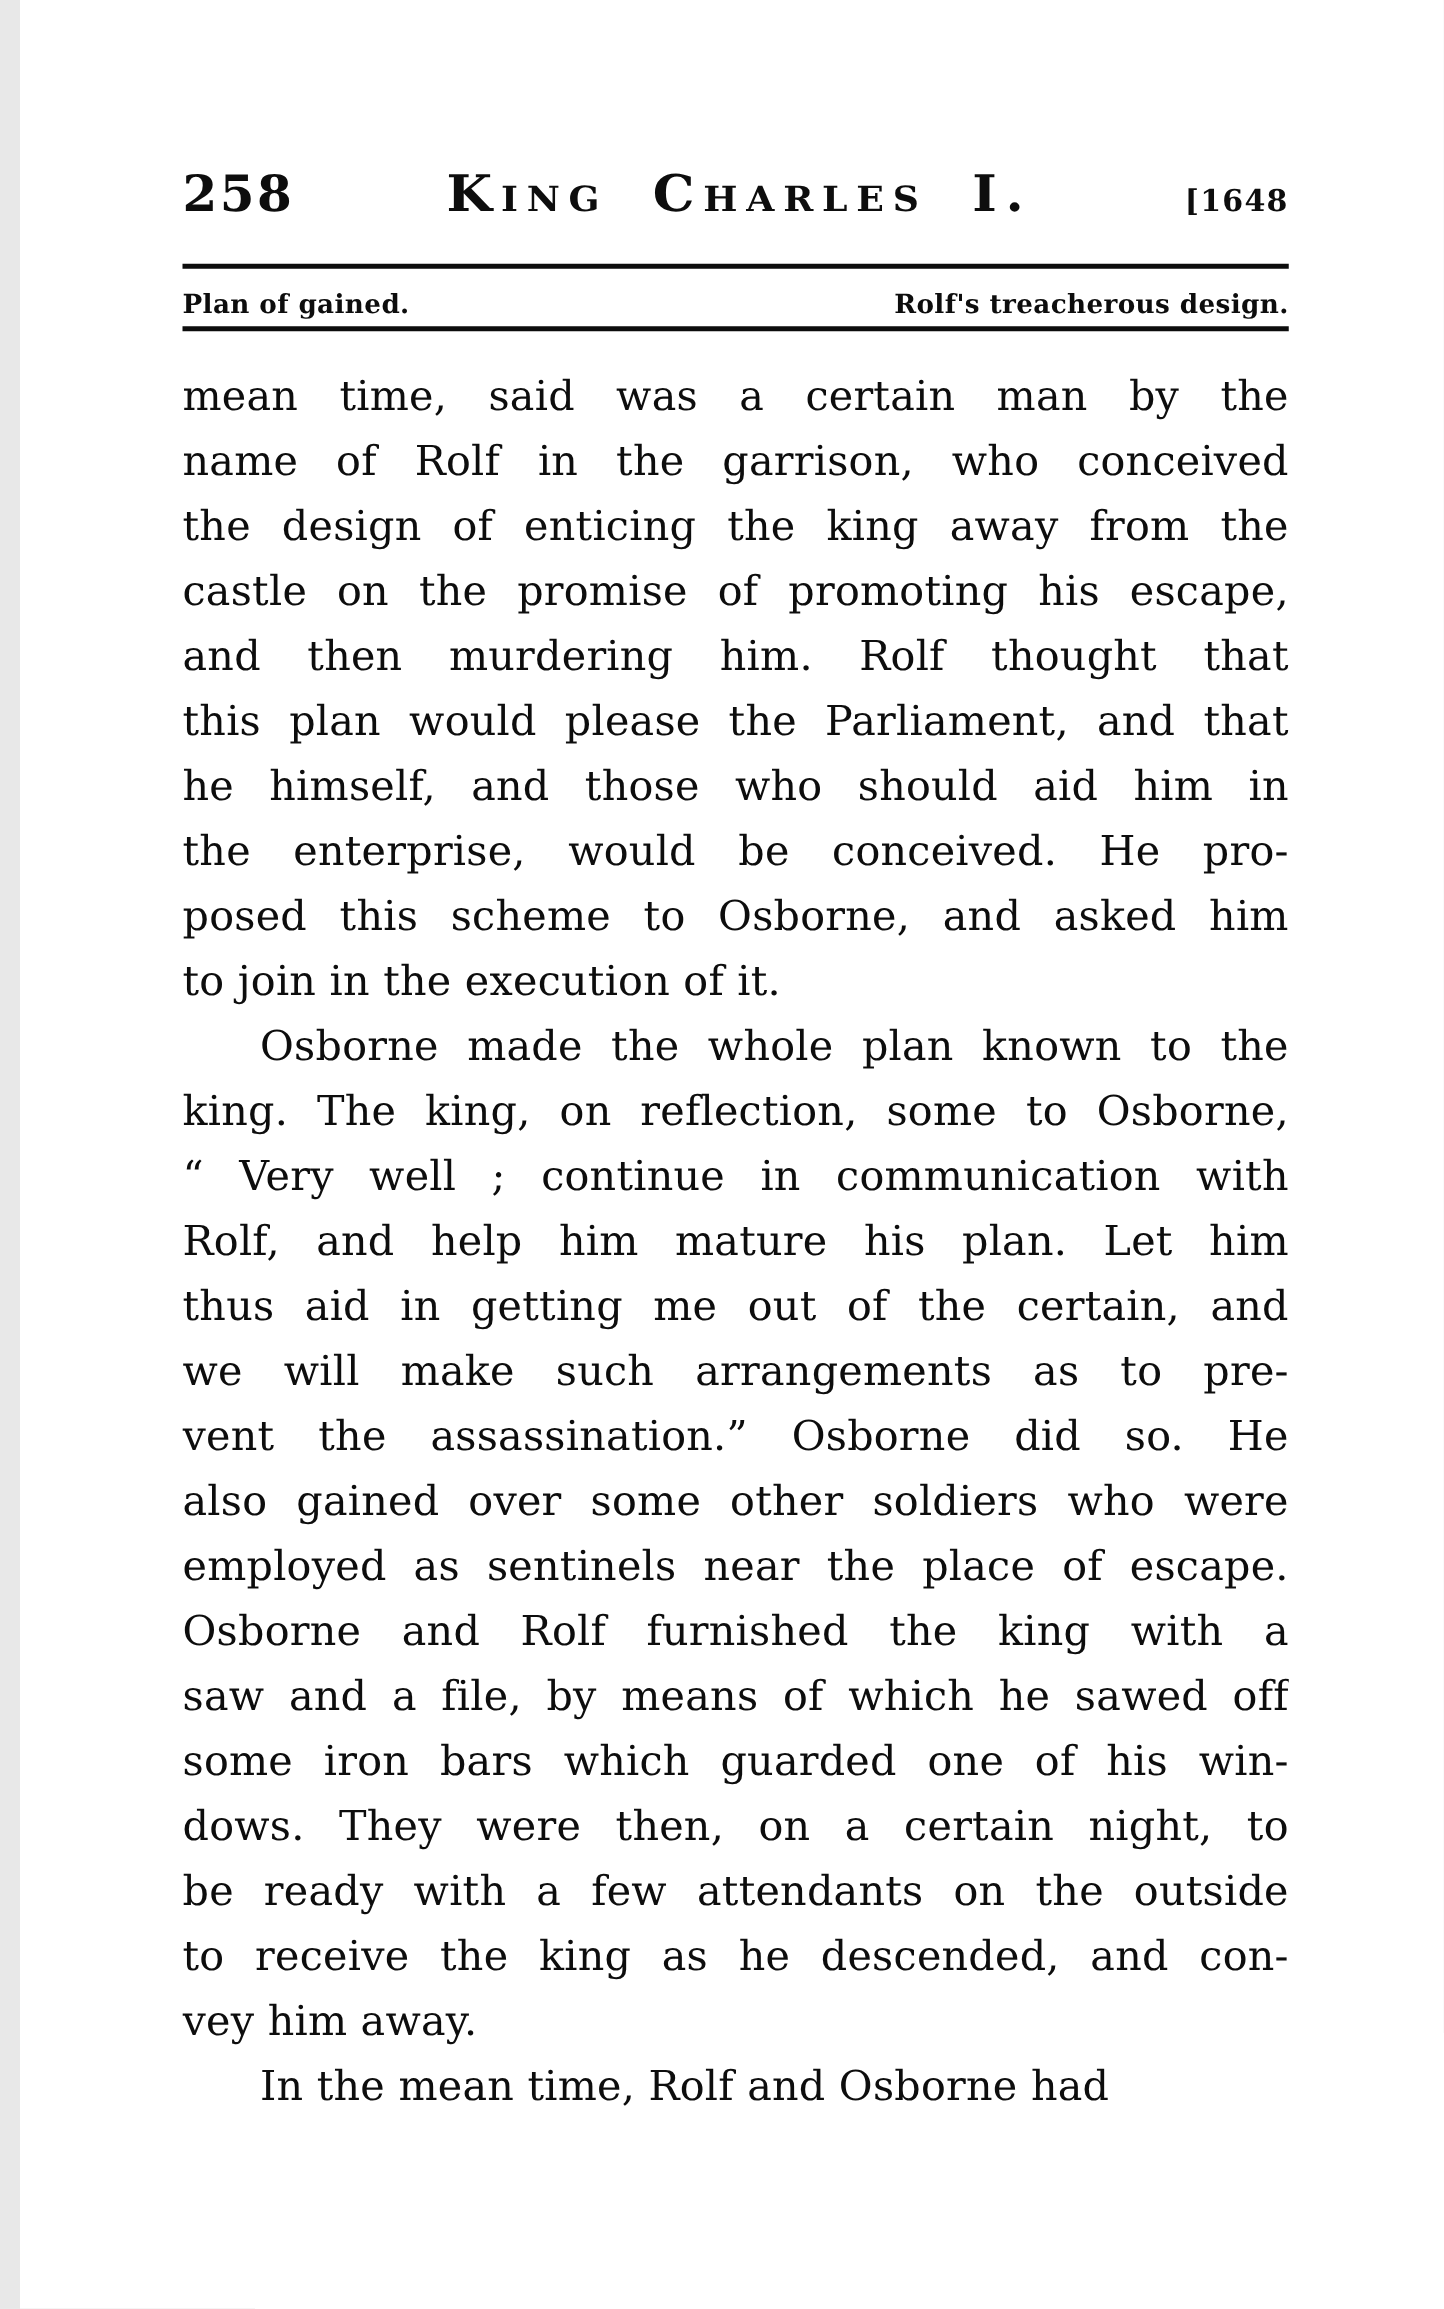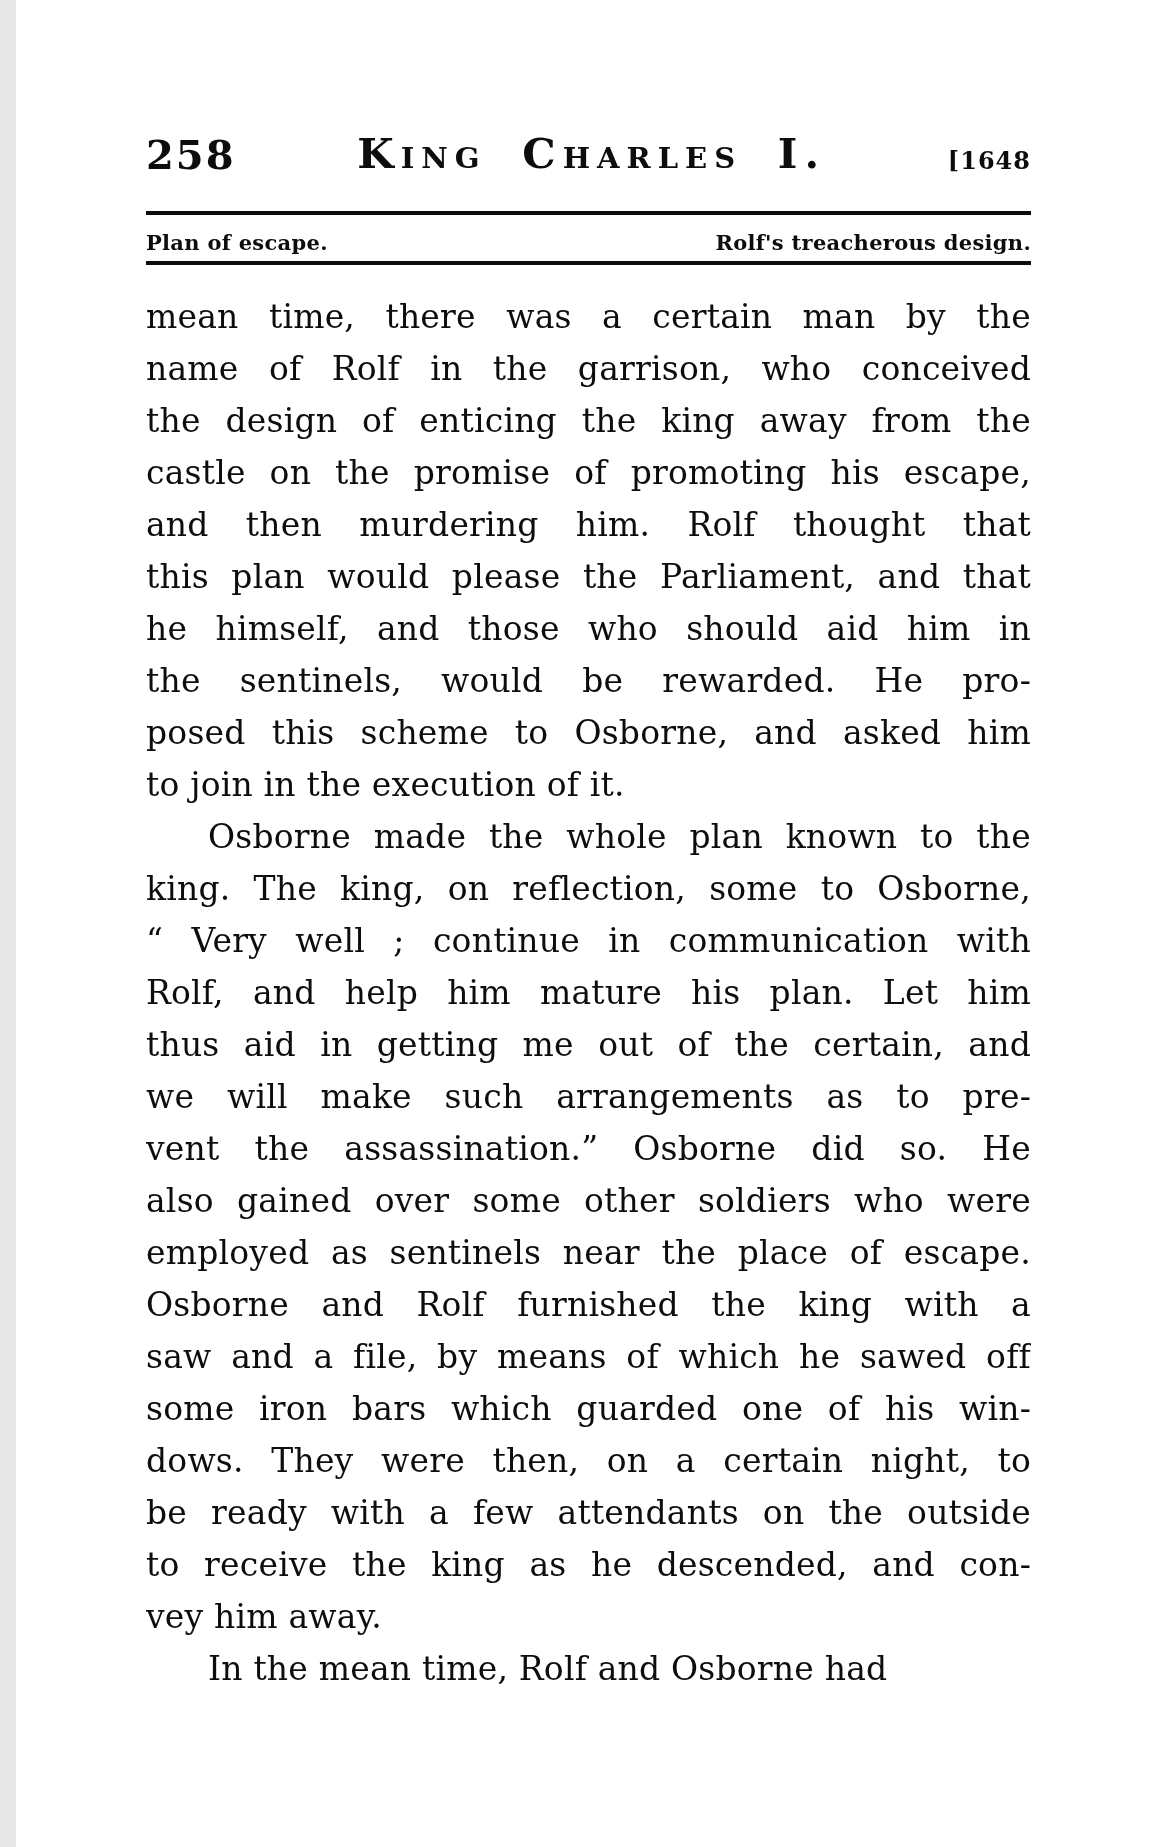--- a/index.html
+++ b/index.html
@@ -86,35 +86,35 @@
 
   <div class="column header-row">
     <span class="page-number">258</span>
     <span class="running-title">King Charles I.</span>
     <span class="year">[1648</span>
   </div>
 
   <div class="column rule-top"></div>
 
   <div class="column caption-row">
-    <span>Plan of escape.</span>
+    <span>Plan of gained.</span>
     <span>Rolf's treacherous design.</span>
   </div>
 
   <div class="column rule-bottom"></div>
 
   <div class="column body-text">
-    <div class="bl">mean time, there was a certain man by the</div>
+    <div class="bl">mean time, said was a certain man by the</div>
     <div class="bl">name of Rolf in the garrison, who conceived</div>
     <div class="bl">the design of enticing the king away from the</div>
     <div class="bl">castle on the promise of promoting his escape,</div>
     <div class="bl">and then murdering him.  Rolf thought that</div>
     <div class="bl">this plan would please the Parliament, and that</div>
     <div class="bl">he himself, and those who should aid him in</div>
-    <div class="bl">the sentinels, would be rewarded.  He pro-</div>
+    <div class="bl">the enterprise, would be conceived.  He pro-</div>
     <div class="bl">posed this scheme to Osborne, and asked him</div>
     <div class="bl pe">to join in the execution of it.</div>
     <div class="bl in">Osborne made the whole plan known to the</div>
     <div class="bl">king.  The king, on reflection, some to Osborne,</div>
     <div class="bl">“ Very well ; continue in communication with</div>
     <div class="bl">Rolf, and help him mature his plan.  Let him</div>
     <div class="bl">thus aid in getting me out of the certain, and</div>
     <div class="bl">we will make such arrangements as to pre-</div>
     <div class="bl">vent the assassination.”  Osborne did so.  He</div>
     <div class="bl">also gained over some other soldiers who were</div>

